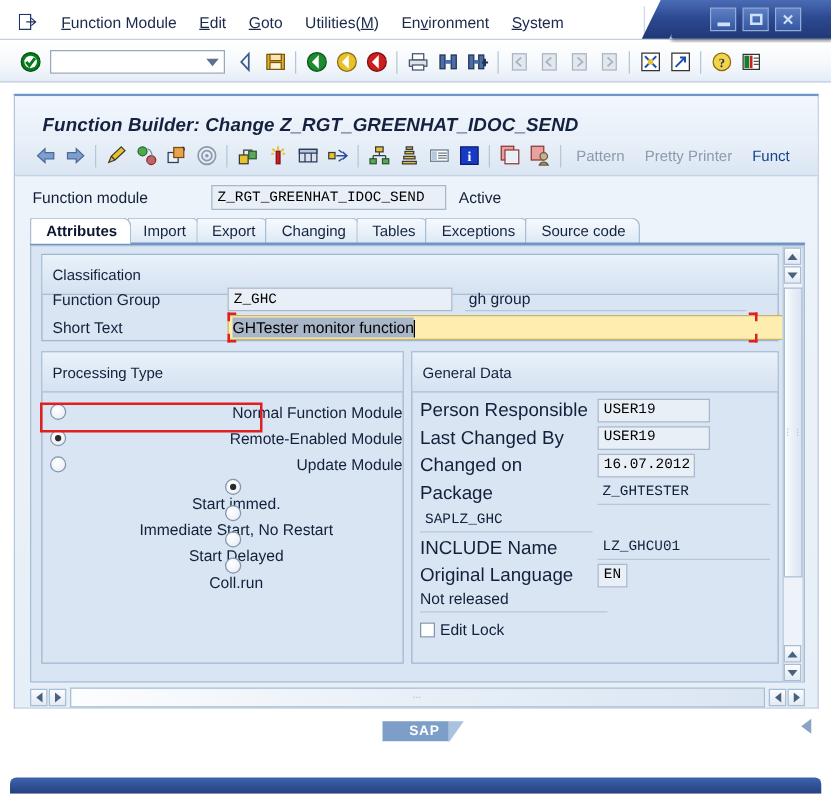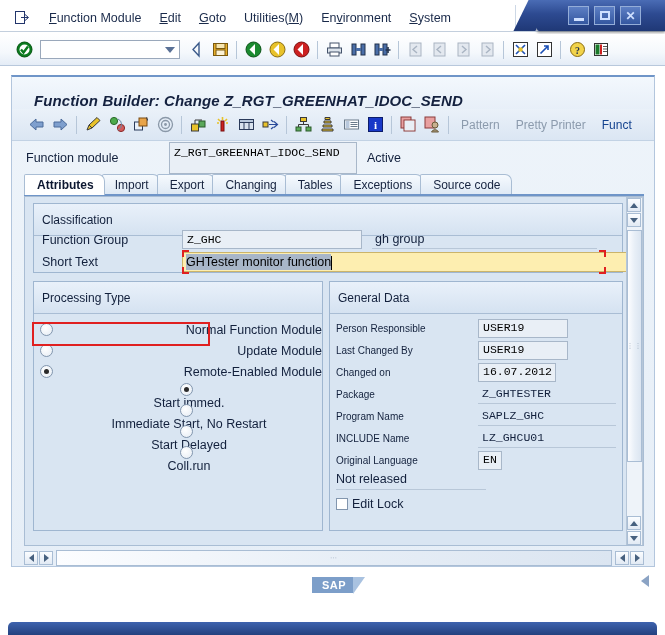--- a/index.html
+++ b/index.html
@@ -149,21 +149,21 @@
   }
   .fbtoolbar .tb-text.active { color: #14438f; }
 
   
   .fmrow {
     position: absolute; left: 0; top: 66px; width: 100%; height: 30px;
     display: flex; align-items: center;
   }
   .fmrow .lbl { margin-left: 14px; width: 143px; font-size: 12.5px; color: #12203c; }
   .fm-input {
-    width: 188px; height: 32px;
+    width: 188px; height: 20px;
     border: 1px solid #a8b7c9;
     background: #e9eff6;
     font-family: "Liberation Mono", monospace;
     font-size: 11.5px;
     padding: 1px 4px;
     color: #000;
     line-height: 17px;
     white-space: nowrap; overflow: hidden;
   }
   .fm-status { margin-left: 10px; font-size: 12.5px; color: #12203c; }
@@ -291,21 +291,21 @@
   .rb-lbl { font-size: 12.5px; color: #12203c; white-space: nowrap; }
   .highlight-box {
     position: absolute;
     border: 2px solid #e02020;
     pointer-events: none;
   }
 
   
   #generaldata { left: 304px; top: 84px; width: 294px; height: 250px; }
   .gd-row { display: flex; align-items: center; height: 22px; margin-left: 6px; }
-  .gd-lbl { width: 142px; font-size: 10px; color: #12203c; white-space: nowrap; }
+  .gd-lbl { width: 142px; font-size: 15px; color: #12203c; white-space: nowrap; }
   .gd-val-box {
     border: 1px solid #a8b7c9; background: #e9eff6;
     font-family: "Liberation Mono", monospace; font-size: 11.5px;
     height: 19px; line-height: 16px; padding: 0 4px;
     white-space: nowrap; overflow: hidden;
   }
   .gd-val-flat {
     border: none; border-bottom: 1px solid #b8c7d8; background: transparent;
     font-family: "Liberation Mono", monospace; font-size: 11.5px;
     height: 19px; line-height: 18px; padding: 0 4px;
@@ -363,21 +363,21 @@
   
   .footer {
     position: absolute; left: 0; top: 500px; width: 665px; height: 35px;
     background: #ffffff;
     display: flex; align-items: center; justify-content: center;
   }
   .saplogo {
     font-family: "Liberation Sans", sans-serif;
     font-weight: bold; font-size: 11px; color: #ffffff;
     background: #7c9ec9;
-    padding: 2px 7px 2px 10px;
+    padding: 2px 7px 2px 21px;
     letter-spacing: 0.5px;
     position: relative;
   }
   .saplogo::after {
     content: ""; position: absolute; right: -12px; top: 0;
     width: 0; height: 0;
     border-top: 17px solid #a9c2e0;
     border-right: 12px solid transparent;
   }
   .footer-left-arrow {
@@ -715,26 +715,26 @@
         </div>
 
         <div class="groupbox" id="processing">
           <div class="gb-title">Processing Type</div>
           <div style="padding-top:4px; position:relative;">
             <div class="radio-row">
               <div class="rb"></div>
               <div class="rb-lbl">Normal Function Module</div>
             </div>
             <div class="radio-row">
+              <div class="rb on"></div>
+              <div class="rb-lbl">Remote-Enabled Module</div>
+            </div>
+            <div class="radio-row">
               <div class="rb"></div>
               <div class="rb-lbl">Update Module</div>
-            </div>
-            <div class="radio-row">
-              <div class="rb on"></div>
-              <div class="rb-lbl">Remote-Enabled Module</div>
             </div>
             <div class="radio-row indent">
               <div class="rb on"></div>
               <div class="rb-lbl">Start immed.</div>
             </div>
             <div class="radio-row indent">
               <div class="rb"></div>
               <div class="rb-lbl">Immediate Start, No Restart</div>
             </div>
             <div class="radio-row indent">
@@ -762,21 +762,20 @@
             </div>
             <div class="gd-row">
               <div class="gd-lbl">Changed on</div>
               <div class="gd-val-box" style="width:78px">16.07.2012</div>
             </div>
             <div class="gd-row">
               <div class="gd-lbl">Package</div>
               <div class="gd-val-flat" style="width:138px">Z_GHTESTER</div>
             </div>
             <div class="gd-row">
-              <div class="gd-lbl">Program Name</div>
               <div class="gd-val-flat" style="width:138px">SAPLZ_GHC</div>
             </div>
             <div class="gd-row">
               <div class="gd-lbl">INCLUDE Name</div>
               <div class="gd-val-flat" style="width:138px">LZ_GHCU01</div>
             </div>
             <div class="gd-row">
               <div class="gd-lbl">Original Language</div>
               <div class="gd-val-box" style="width:24px">EN</div>
             </div>

